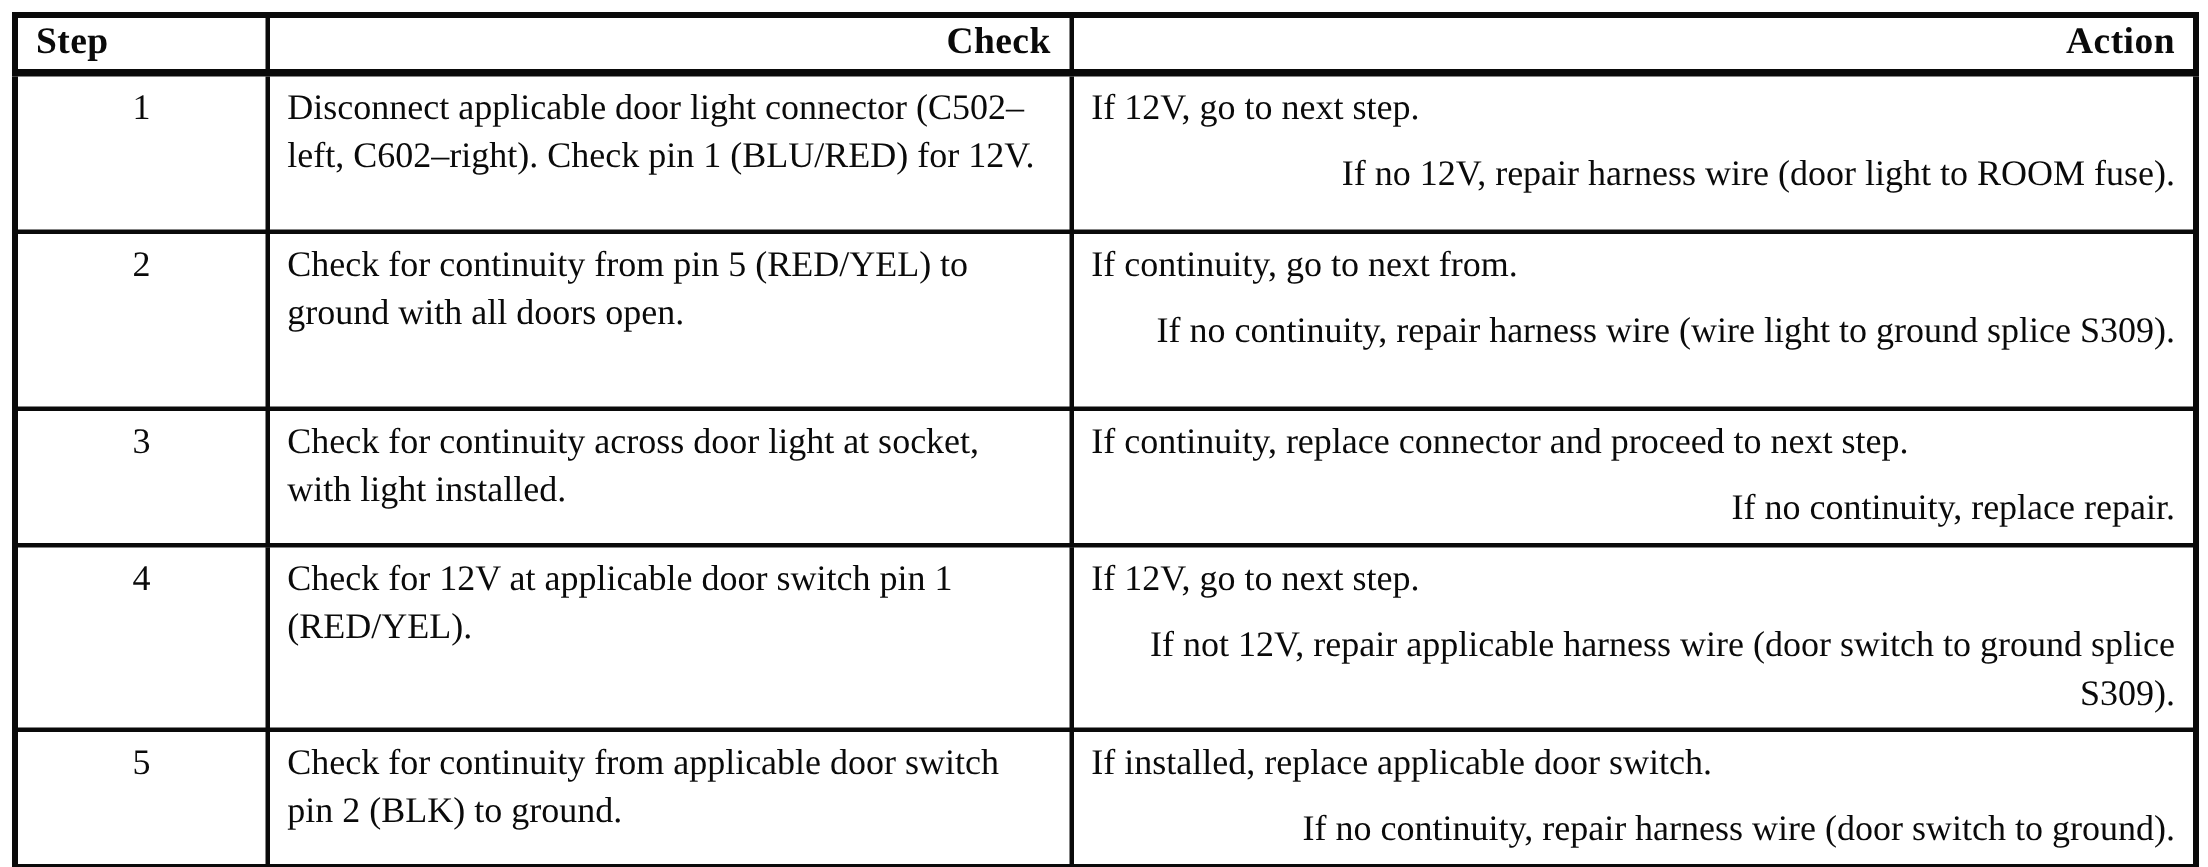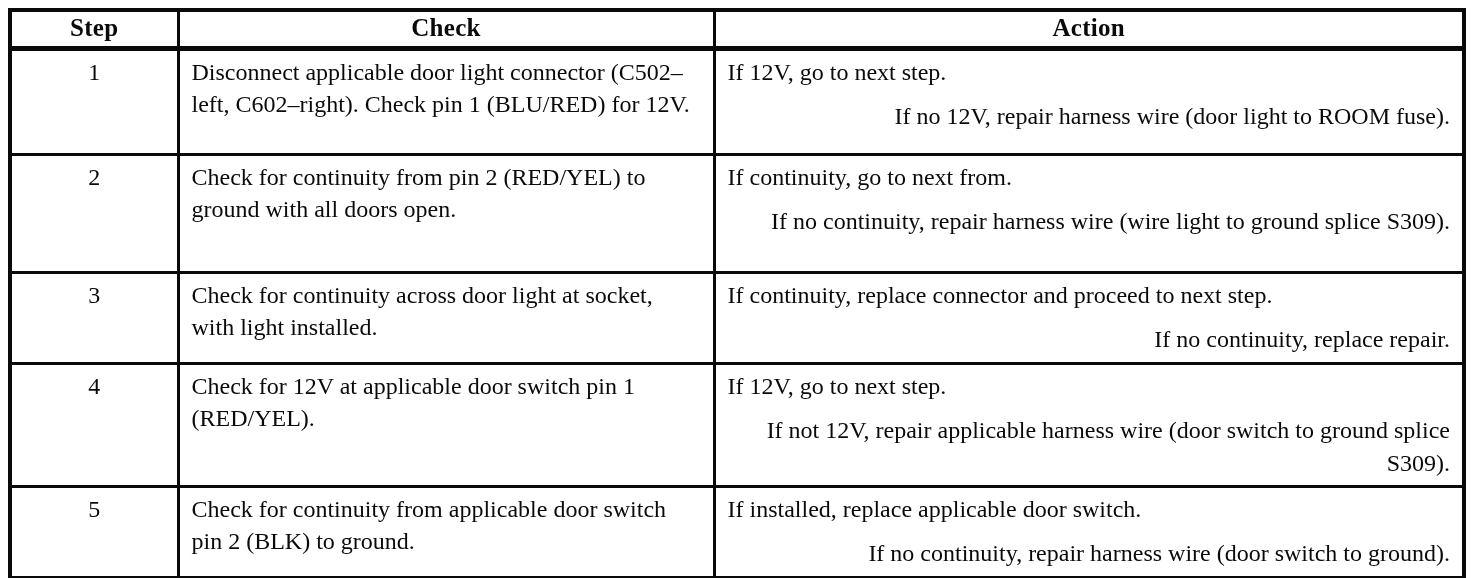--- a/index.html
+++ b/index.html
@@ -35,26 +35,26 @@
   table.ts-table td {
     border: 3px solid #0a0a0a;
   }
   table.ts-table { border-width: 4px; }
 
   table.ts-table thead tr { height: 38px; }
   table.ts-table thead th {
     border-bottom-width: 5px;
     font-size: 25px;
     font-weight: bold;
-    text-align: center;
+    text-align: right;
     vertical-align: middle;
     padding: 2px 12px 4px 12px;
     letter-spacing: 0.3px;
   }
-  table.ts-table thead th.h-step { text-align: center; }
+  table.ts-table thead th.h-step { text-align: left; }
 
   table.ts-table td {
     vertical-align: top;
     font-size: 24px;
     line-height: 1.35;
     padding: 5px 12px 6px 12px;
   }
   td.step-cell { text-align: center; }
 
   td.action-cell p.action-line {
@@ -90,21 +90,21 @@
     <td class="step-cell">1</td>
     <td class="check-cell">Disconnect applicable door light connector (C502–left, C602–right).  Check pin 1 (BLU/RED) for 12V.</td>
     <td class="action-cell">
             <p class="action-line">If 12V, go to next step.</p>
             <p class="action-line">If no 12V, repair harness wire (door light to ROOM fuse).</p>
           </td>
   </tr>
 
   <tr>
     <td class="step-cell">2</td>
-    <td class="check-cell">Check for continuity from pin 2 (RED/YEL) to ground with all doors open.</td>
+    <td class="check-cell">Check for continuity from pin 5 (RED/YEL) to ground with all doors open.</td>
     <td class="action-cell">
             <p class="action-line">If continuity, go to next from.</p>
             <p class="action-line">If no continuity, repair harness wire (wire light to ground splice S309).</p>
           </td>
   </tr>
 
   <tr>
     <td class="step-cell">3</td>
     <td class="check-cell">Check for continuity across door light at socket, with light installed.</td>
     <td class="action-cell">

